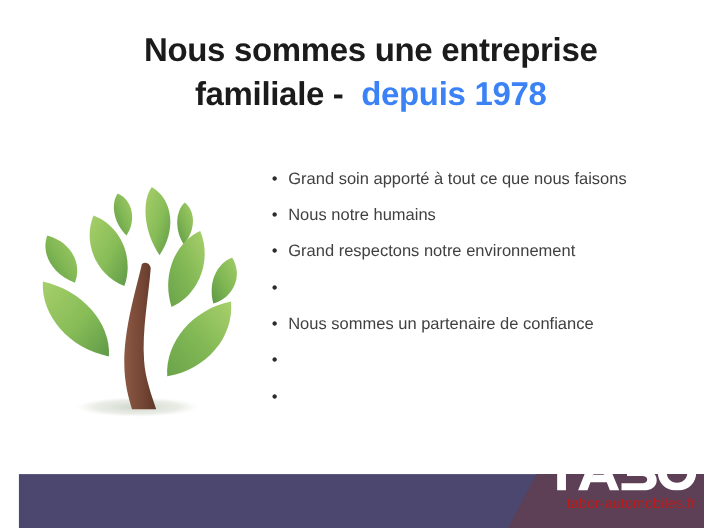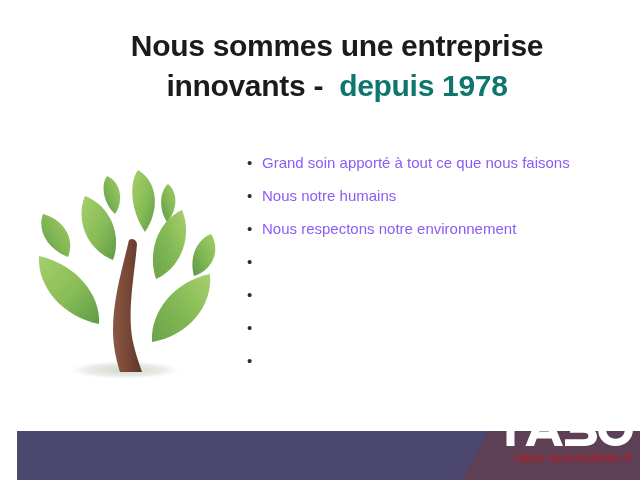--- a/index.html
+++ b/index.html
@@ -36,21 +36,21 @@
     font-weight: bold;
     line-height: 1.33;
     letter-spacing: -0.3px;
     color: #1b1b1b;
   }
   .headline .line {
     display: block;
     white-space: pre;
   }
   .headline .accent {
-    color: #0f766e;
+    color: #3b82f6;
   }
 
   
   .bullets {
     position: absolute;
     left: 230px;
     top: 152px;
     width: 400px;
   }
   .bullet-row {
@@ -61,21 +61,21 @@
   .bullet-dot {
     width: 15px;
     flex: 0 0 15px;
     font-size: 15px;
     line-height: 22px;
     color: #2c2c2c;
   }
   .bullet-text {
     font-size: 15px;
     line-height: 22px;
-    color: #8b5cf6;
+    color: #404040;
     white-space: nowrap;
   }
 
   
   .tree-art {
     position: absolute;
     left: 8px;
     top: 148px;
     width: 205px;
     height: 245px;
@@ -127,21 +127,21 @@
     white-space: nowrap;
   }
 </style>
 </head>
 <body>
 
 <div id="slide">
 
   <div class="headline">
     <span class="line">Nous sommes une entreprise</span>
-    <span class="line"><span>innovants -  </span><span class="accent">depuis 1978</span></span>
+    <span class="line"><span>familiale -  </span><span class="accent">depuis 1978</span></span>
   </div>
 
   <div class="tree-art">
     <svg viewBox="0 0 205 245" width="205" height="245" xmlns="http://www.w3.org/2000/svg" aria-hidden="true">
       <defs>
         <linearGradient id="lfA" x1="0" y1="0" x2="1" y2="1">
           <stop offset="0%" stop-color="#a6cf6a"></stop>
           <stop offset="55%" stop-color="#87bc57"></stop>
           <stop offset="100%" stop-color="#5f9a47"></stop>
         </linearGradient>
@@ -199,27 +199,28 @@
     <div class="bullet-row">
       <span class="bullet-dot">•</span>
       <span class="bullet-text">Grand soin apporté à tout ce que nous faisons</span>
     </div>
     <div class="bullet-row">
       <span class="bullet-dot">•</span>
       <span class="bullet-text">Nous notre humains</span>
     </div>
     <div class="bullet-row">
       <span class="bullet-dot">•</span>
-      <span class="bullet-text">Nous respectons notre environnement</span>
-    </div>
-    <div class="bullet-row">
-      <span class="bullet-dot">•</span>
-    </div>
-    <div class="bullet-row">
-      <span class="bullet-dot">•</span>
+      <span class="bullet-text">Grand respectons notre environnement</span>
+    </div>
+    <div class="bullet-row">
+      <span class="bullet-dot">•</span>
+    </div>
+    <div class="bullet-row">
+      <span class="bullet-dot">•</span>
+      <span class="bullet-text">Nous sommes un partenaire de confiance</span>
     </div>
     <div class="bullet-row">
       <span class="bullet-dot">•</span>
     </div>
     <div class="bullet-row">
       <span class="bullet-dot">•</span>
     </div>
   </div>
 
   <div class="footer-left"></div>

